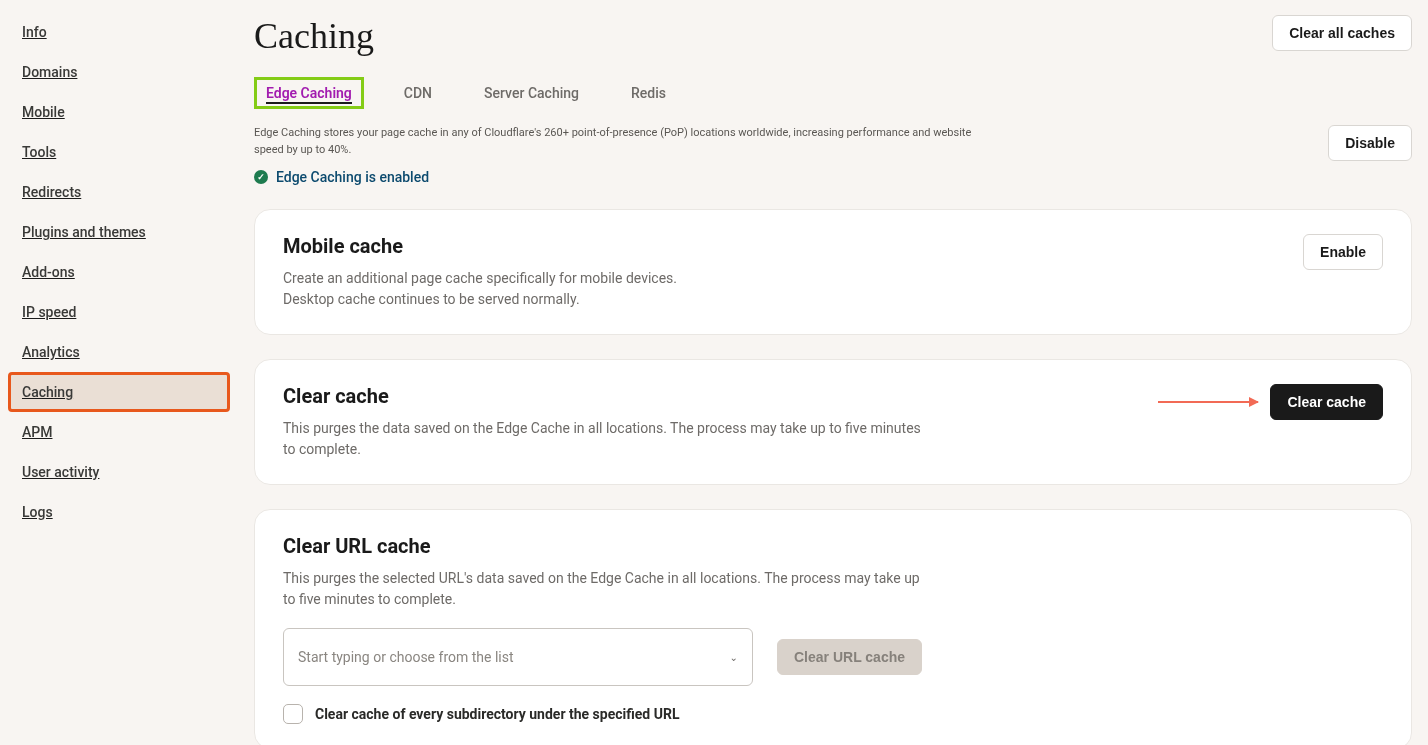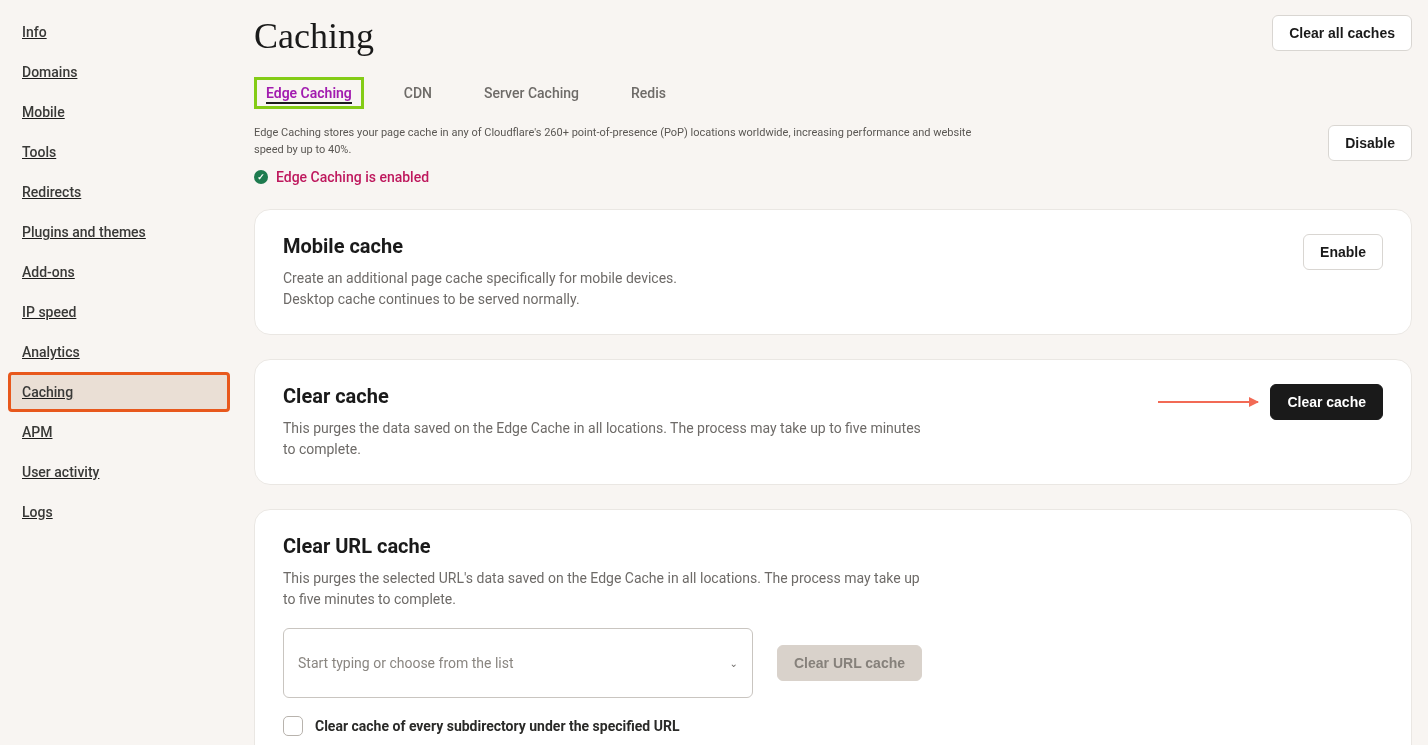--- a/index.html
+++ b/index.html
@@ -122,21 +122,21 @@
       background: #1e7b4f;
       border-radius: 50%;
       display: flex;
       align-items: center;
       justify-content: center;
       color: #fff;
       font-size: 9px;
       font-weight: bold;
     }
     .status-text {
-      color: #be185d;
+      color: #0c4a6e;
       font-size: 14px;
       font-weight: 500;
     }
     .card {
       background: #fff;
       border: 1px solid #eae7e3;
       border-radius: 16px;
       padding: 24px 28px;
       margin-bottom: 24px;
     }
@@ -184,21 +184,21 @@
     .url-controls {
       display: flex;
       gap: 24px;
       margin-top: 18px;
       align-items: center;
     }
     .combo {
       width: 470px;
       border: 1px solid #c9c5c0;
       border-radius: 6px;
-      padding: 26px 14px;
+      padding: 20px 14px;
       font-size: 14px;
       color: #8a8681;
       background: #fff;
       display: flex;
       justify-content: space-between;
       align-items: center;
       cursor: pointer;
     }
     .chevron {
       font-size: 10px;

